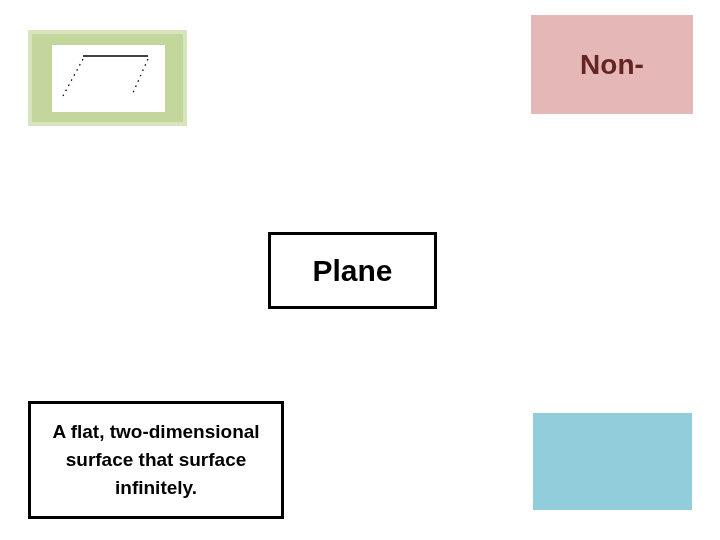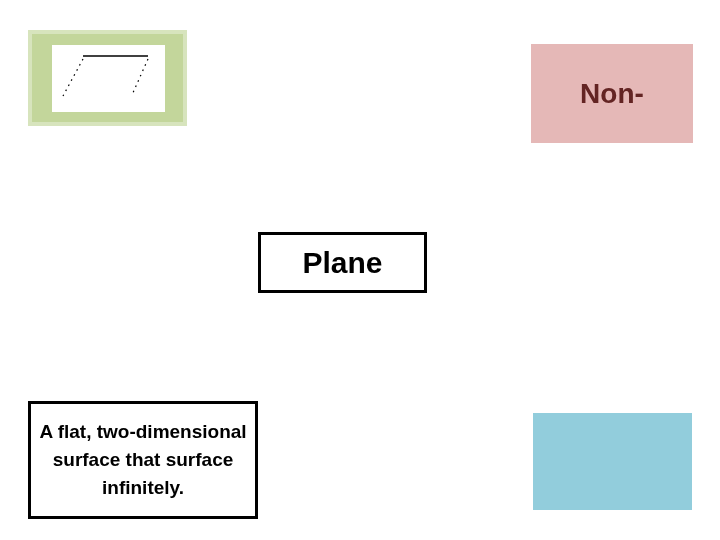--- a/index.html
+++ b/index.html
@@ -26,53 +26,53 @@
   #example-inner {
     position: absolute;
     left: 20px; top: 11px;
     width: 113px; height: 67px;
     background: #ffffff;
   }
   #example-inner svg { display: block; }
 
   
   #non-example-box {
-    left: 531px; top: 44px;
+    left: 531px; top: 15px;
     width: 162px; height: 99px;
     background: #e5b8b7;
     display: flex;
     flex-direction: column;
     align-items: center;
     justify-content: center;
     text-align: center;
     font-size: 28px;
     font-weight: 700;
     line-height: 41px;
     color: #632423;
     gap: 27px;
   }
 
   
   #term-box {
-    left: 258px; top: 232px;
-    width: 169px; height: 61px;
+    left: 268px; top: 232px;
+    width: 169px; height: 77px;
     background: #ffffff;
     border: 3px solid #000000;
     display: flex;
     align-items: center;
     justify-content: center;
     font-size: 30px;
     font-weight: 700;
     color: #000000;
   }
 
   
   #definition-box {
     left: 28px; top: 401px;
-    width: 230px; height: 118px;
+    width: 256px; height: 118px;
     background: #ffffff;
     border: 3px solid #000000;
     display: flex;
     flex-direction: column;
     align-items: center;
     justify-content: center;
     text-align: center;
     font-size: 19px;
     font-weight: 700;
     line-height: 28px;

